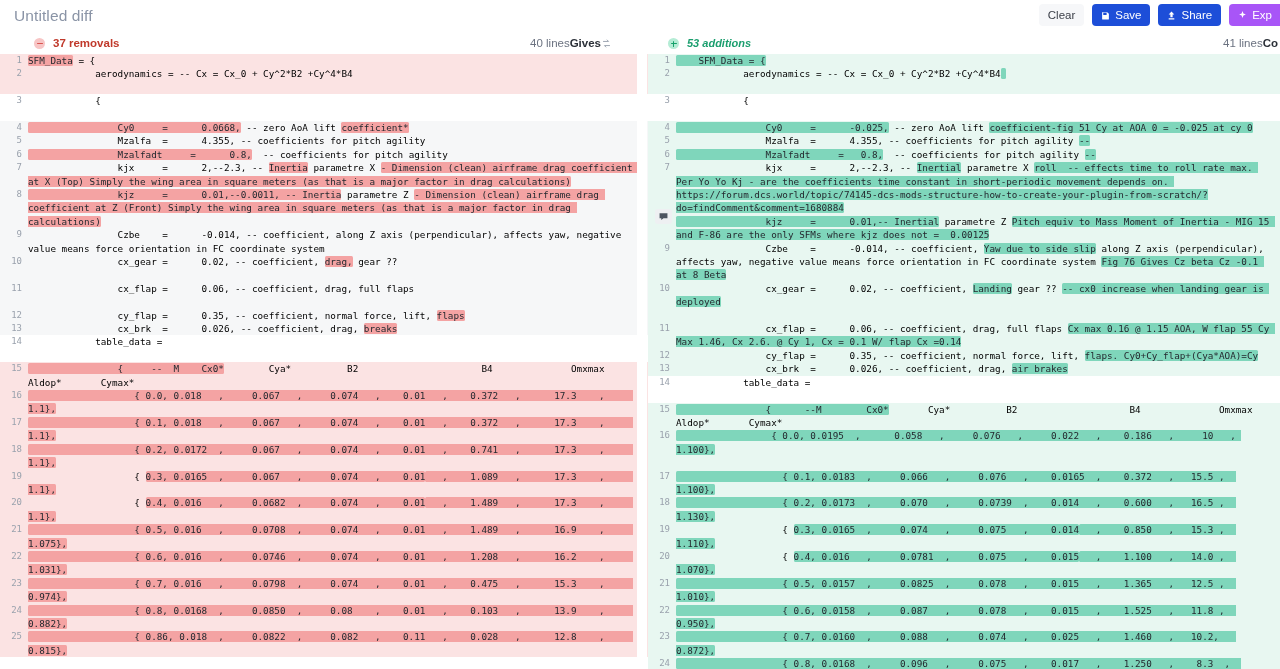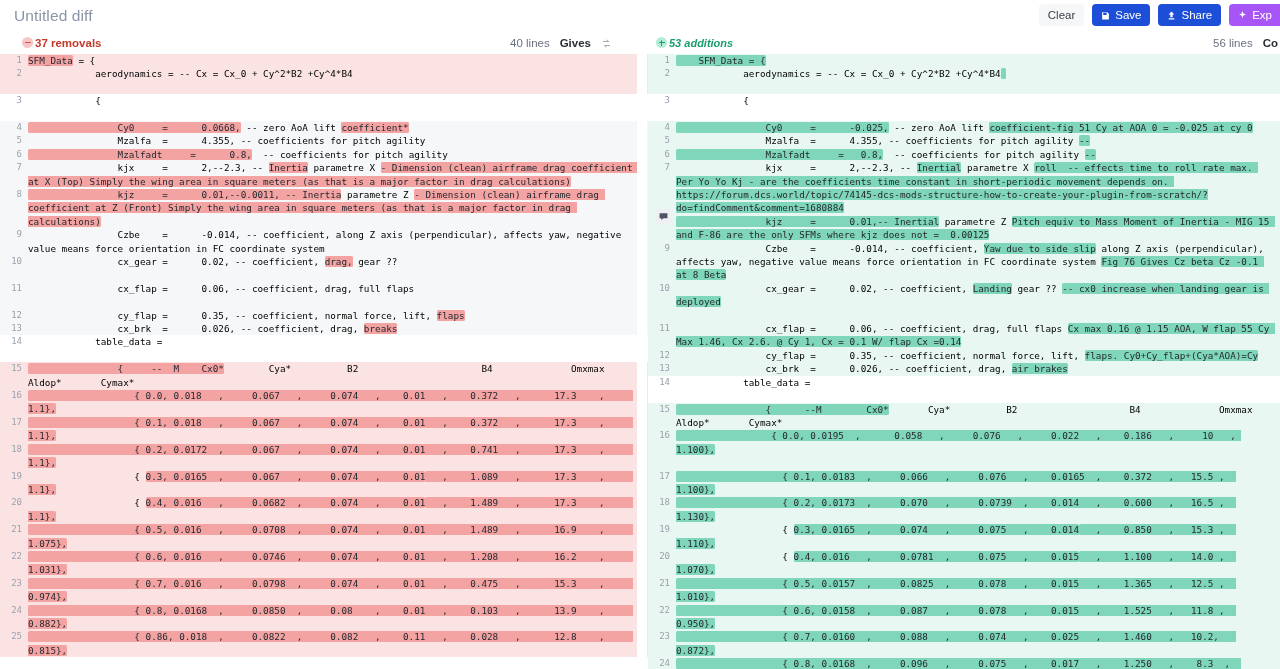--- a/index.html
+++ b/index.html
@@ -53,37 +53,37 @@
     display: flex;
     font-size: 11.5px;
     position: relative;
   }
   .stats-left, .stats-right {
     display: flex; align-items: center;
     position: relative;
   }
   .stats-left { width: 648px; padding-left: 22px; }
   .stats-right { width: 632px; padding-left: 8px; }
-  .badge-row { display:flex; align-items:flex-start; gap:2px; }
+  .badge-row { display:flex; align-items:flex-end; gap:8px;margin-left:12px; }
   .circ {
     width: 11px; height: 11px; border-radius: 50%;
     display:flex; align-items:center; justify-content:center;
     flex: 0 0 auto;
   }
   .circ-rem { background: #f7c5c5; }
   .circ-add { background: #b4ecd5; }
   .circ .bar { background: #d9534f; width:6px; height:1.6px; border-radius:1px; }
   .circ .plus-v { background:#15a06a; width:1.6px; height:6px; border-radius:1px; position:absolute; }
   .circ .plus-h { background:#15a06a; width:6px; height:1.6px; border-radius:1px; position:absolute; }
   .circ-wrap { position:relative; width:11px;height:11px;display:flex;align-items:center;justify-content:center;}
   .stat-label-rem { color:#c0392b; font-weight:600; font-size:11.5px;}
   .stat-label-add { color:#1a9e6e; font-weight:600; font-size:11px;font-style:italic;}
   .stats-meta {
     position:absolute; right: 0; top:0; height:22px;
-    display:flex; align-items:center; gap:10px;
+    display:flex; align-items:center; 
     color:#6b7280; font-size:11.5px;
   }
   .stats-meta .lines { color:#6b7280; }
   .stats-meta .copy { color:#2b3038; font-weight:600; cursor:pointer;}
   .swap-ic { cursor:pointer; color:#9aa2af; display:flex; }
 
   
   .panes { display:flex; width:1280px; height: 615px; position:relative; }
   .pane { position:relative; overflow:hidden; }
   .pane-left  { width: 648px; }
@@ -196,21 +196,21 @@
 
     <div class="stats-right">
       <div class="badge-row">
         <span class="circ circ-add circ-wrap">
           <i class="plus-v"></i>
             <i class="plus-h"></i>
         </span>
         <span class="stat-label-add">53 additions</span>
       </div>
       <div class="stats-meta" style="right:2px">
-        <span class="lines">56 lines</span>
+        <span class="lines">41 lines</span>
         <span class="copy">Co</span>
       </div>
     </div>
   </div>
 
   <div class="panes">
     <div class="pane pane-left code" id="leftPane"><div class="row del"><div class="gutter">1</div><div class="content"><mark class="d">SFM_Data</mark><span> = {</span></div></div><div class="row del"><div class="gutter">2</div><div class="content"><span>            aerodynamics = -- Cx = Cx_0 + Cy^2*B2 +Cy^4*B4</span></div></div><div class="row del"><div class="gutter"></div><div class="content"><span></span></div></div><div class="row ctx"><div class="gutter">3</div><div class="content"><span>            {</span></div></div><div class="row ctx"><div class="gutter"></div><div class="content"><span></span></div></div><div class="row del block-shade"><div class="gutter">4</div><div class="content"><mark class="d">                Cy0     =      0.0668,</mark><span> -- zero AoA lift </span><mark class="d">coefficient*</mark></div></div><div class="row del block-shade"><div class="gutter">5</div><div class="content"><span>                Mzalfa  =      4.355, -- coefficients for pitch agility</span></div></div><div class="row del block-shade"><div class="gutter">6</div><div class="content"><mark class="d">                Mzalfadt     =      0.8,</mark><span>  -- coefficients for pitch agility</span></div></div><div class="row del block-shade"><div class="gutter">7</div><div class="content"><span>                kjx     =      2,--2.3, -- </span><mark class="d">Inertia</mark><span> parametre X </span><mark class="d">- Dimension (clean) airframe drag coefficient at X (Top) Simply the wing area in square meters (as that is a major factor in drag calculations)</mark></div></div><div class="row del block-shade"><div class="gutter">8</div><div class="content"><mark class="d">                kjz     =      0.01,--0.0011, -- Inertia</mark><span> parametre Z </span><mark class="d">- Dimension (clean) airframe drag coefficient at Z (Front) Simply the wing area in square meters (as that is a major factor in drag calculations)</mark></div></div><div class="row del block-shade"><div class="gutter">9</div><div class="content"><span>                Czbe    =      -0.014, -- coefficient, along Z axis (perpendicular), affects yaw, negative value means force orientation in FC coordinate system</span></div></div><div class="row del block-shade"><div class="gutter">10</div><div class="content"><span>                cx_gear =      0.02, -- coefficient, </span><mark class="d">drag,</mark><span> gear ??</span></div></div><div class="row del block-shade"><div class="gutter"></div><div class="content"><span></span></div></div><div class="row del block-shade"><div class="gutter">11</div><div class="content"><span>                cx_flap =      0.06, -- coefficient, drag, full flaps</span></div></div><div class="row del block-shade"><div class="gutter"></div><div class="content"><span></span></div></div><div class="row del block-shade"><div class="gutter">12</div><div class="content"><span>                cy_flap =      0.35, -- coefficient, normal force, lift, </span><mark class="d">flaps</mark></div></div><div class="row del block-shade"><div class="gutter">13</div><div class="content"><span>                cx_brk  =      0.026, -- coefficient, drag, </span><mark class="d">breaks</mark></div></div><div class="row ctx"><div class="gutter">14</div><div class="content"><span>            table_data =</span></div></div><div class="row ctx"><div class="gutter"></div><div class="content"><span></span></div></div><div class="row del"><div class="gutter">15</div><div class="content"><mark class="d">                {     --  M    Cx0*</mark><span>        Cya*          B2                      B4              Omxmax        Aldop*       Cymax*</span></div></div><div class="row del"><div class="gutter">16</div><div class="content"><mark class="d">                   { 0.0, 0.018   ,     0.067   ,     0.074   ,    0.01   ,    0.372   ,      17.3    ,     1.1},</mark></div></div><div class="row del"><div class="gutter">17</div><div class="content"><mark class="d">                   { 0.1, 0.018   ,     0.067   ,     0.074   ,    0.01   ,    0.372   ,      17.3    ,     1.1},</mark></div></div><div class="row del"><div class="gutter">18</div><div class="content"><mark class="d">                   { 0.2, 0.0172  ,     0.067   ,     0.074   ,    0.01   ,    0.741   ,      17.3    ,     1.1},</mark></div></div><div class="row del"><div class="gutter">19</div><div class="content"><span>                   { </span><mark class="d">0.3, 0.0165  ,     0.067   ,     0.074   ,    0.01</mark><mark class="d">   ,    1.089   ,      17.3    ,     1.1},</mark></div></div><div class="row del"><div class="gutter">20</div><div class="content"><span>                   { </span><mark class="d">0.4, 0.016   ,     0.0682  ,     0.074   ,    0.01</mark><mark class="d">   ,    1.489   ,      17.3    ,     1.1},</mark></div></div><div class="row del"><div class="gutter">21</div><div class="content"><mark class="d">                   { 0.5, 0.016   ,     0.0708  ,     0.074   ,    0.01   ,    1.489   ,      16.9    ,     1.075},</mark></div></div><div class="row del"><div class="gutter">22</div><div class="content"><mark class="d">                   { 0.6, 0.016   ,     0.0746  ,     0.074   ,    0.01   ,    1.208   ,      16.2    ,     1.031},</mark></div></div><div class="row del"><div class="gutter">23</div><div class="content"><mark class="d">                   { 0.7, 0.016   ,     0.0798  ,     0.074   ,    0.01   ,    0.475   ,      15.3    ,     0.974},</mark></div></div><div class="row del"><div class="gutter">24</div><div class="content"><mark class="d">                   { 0.8, 0.0168  ,     0.0850  ,     0.08    ,    0.01   ,    0.103   ,      13.9    ,     0.882},</mark></div></div><div class="row del"><div class="gutter">25</div><div class="content"><mark class="d">                   { 0.86, 0.018  ,     0.0822  ,     0.082   ,    0.11   ,    0.028   ,      12.8    ,     0.815},</mark></div></div></div>
     <div class="divider-gap"></div>
     <div class="pane pane-right code" id="rightPane"><div class="row add"><div class="gutter">1</div><div class="content"><mark class="a">    SFM_Data = {</mark></div></div><div class="row add"><div class="gutter">2</div><div class="content"><span>            aerodynamics = -- Cx = Cx_0 + Cy^2*B2 +Cy^4*B4</span><mark class="a"> </mark></div></div><div class="row add"><div class="gutter"></div><div class="content"><span></span></div></div><div class="row ctx"><div class="gutter">3</div><div class="content"><span>            {</span></div></div><div class="row ctx"><div class="gutter"></div><div class="content"><span></span></div></div><div class="row add"><div class="gutter">4</div><div class="content"><mark class="a">                Cy0     =      -0.025,</mark><span> -- zero AoA lift </span><mark class="a">coefficient-fig 51 Cy at AOA 0 = -0.025 at cy 0</mark></div></div><div class="row add"><div class="gutter">5</div><div class="content"><span>                Mzalfa  =      4.355, -- coefficients for pitch agility </span><mark class="a">--</mark></div></div><div class="row add"><div class="gutter">6</div><div class="content"><mark class="a">                Mzalfadt     =   0.8,</mark><span>  -- coefficients for pitch agility </span><mark class="a">--</mark></div></div><div class="row add"><div class="gutter">7</div><div class="content"><span>                kjx     =      2,--2.3, -- </span><mark class="a">Inertial</mark><span> parametre X </span><mark class="a">roll  -- effects time to roll rate max. Per Yo Yo Kj - are the coefficients time constant in short-periodic movement depends on. https://forum.dcs.world/topic/74145-dcs-mods-structure-how-to-create-your-plugin-from-scratch/?do=findComment&amp;comment=1680884</mark></div></div><div class="row add"><div class="gutter">8</div><div class="content"><mark class="a">                kjz     =      0.01,-- Inertial</mark><span> parametre Z </span><mark class="a">Pitch equiv to Mass Moment of Inertia - MIG 15 and F-86 are the only SFMs where kjz does not =  0.00125</mark></div></div><div class="row add"><div class="gutter">9</div><div class="content"><span>                Czbe    =      -0.014, -- coefficient, </span><mark class="a">Yaw due to side slip</mark><span> along Z axis (perpendicular), affects yaw, negative value means force orientation in FC coordinate system </span><mark class="a">Fig 76 Gives Cz beta Cz -0.1 at 8 Beta</mark></div></div><div class="row add"><div class="gutter">10</div><div class="content"><span>                cx_gear =      0.02, -- coefficient, </span><mark class="a">Landing</mark><span> gear ?? </span><mark class="a">-- cx0 increase when landing gear is deployed</mark></div></div><div class="row add"><div class="gutter"></div><div class="content"><span></span></div></div><div class="row add"><div class="gutter">11</div><div class="content"><span>                cx_flap =      0.06, -- coefficient, drag, full flaps </span><mark class="a">Cx max 0.16 @ 1.15 AOA, W flap 55 Cy Max 1.46, Cx 2.6. @ Cy 1, Cx = 0.1 W/ flap Cx =0.14</mark></div></div><div class="row add"><div class="gutter">12</div><div class="content"><span>                cy_flap =      0.35, -- coefficient, normal force, lift, </span><mark class="a">flaps. Cy0+Cy_flap+(Cya*AOA)=Cy</mark></div></div><div class="row add"><div class="gutter">13</div><div class="content"><span>                cx_brk  =      0.026, -- coefficient, drag, </span><mark class="a">air brakes</mark></div></div><div class="row ctx"><div class="gutter">14</div><div class="content"><span>            table_data =</span></div></div><div class="row ctx"><div class="gutter"></div><div class="content"><span></span></div></div><div class="row add"><div class="gutter">15</div><div class="content"><mark class="a">                {      --M        Cx0*</mark><span>       Cya*          B2                    B4              Omxmax       Aldop*       Cymax*</span></div></div><div class="row add"><div class="gutter">16</div><div class="content"><mark class="a">                 { 0.0, 0.0195  ,      0.058   ,     0.076   ,     0.022   ,    0.186   ,     10   , 1.100},</mark></div></div><div class="row add"><div class="gutter"></div><div class="content"><span></span></div></div><div class="row add"><div class="gutter">17</div><div class="content"><mark class="a">                   { 0.1, 0.0183  ,     0.066   ,     0.076   ,    0.0165  ,    0.372   ,   15.5 ,  1.100},</mark></div></div><div class="row add"><div class="gutter">18</div><div class="content"><mark class="a">                   { 0.2, 0.0173  ,     0.070   ,     0.0739  ,    0.014   ,    0.600   ,   16.5 ,  1.130},</mark></div></div><div class="row add"><div class="gutter">19</div><div class="content"><span>                   { </span><mark class="a">0.3, 0.0165  ,     0.074   ,     0.075   ,    0.014</mark><mark class="a">   ,    0.850   ,   15.3 ,  1.110},</mark></div></div><div class="row add"><div class="gutter">20</div><div class="content"><span>                   { </span><mark class="a">0.4, 0.016   ,     0.0781  ,     0.075   ,    0.015</mark><mark class="a">   ,    1.100   ,   14.0 ,  1.070},</mark></div></div><div class="row add"><div class="gutter">21</div><div class="content"><mark class="a">                   { 0.5, 0.0157  ,     0.0825  ,     0.078   ,    0.015   ,    1.365   ,   12.5 ,  1.010},</mark></div></div><div class="row add"><div class="gutter">22</div><div class="content"><mark class="a">                   { 0.6, 0.0158  ,     0.087   ,     0.078   ,    0.015   ,    1.525   ,   11.8 ,  0.950},</mark></div></div><div class="row add"><div class="gutter">23</div><div class="content"><mark class="a">                   { 0.7, 0.0160  ,     0.088   ,     0.074   ,    0.025   ,    1.460   ,   10.2,   0.872},</mark></div></div><div class="row add"><div class="gutter">24</div><div class="content"><mark class="a">                   { 0.8, 0.0168  ,     0.096   ,     0.075   ,    0.017   ,    1.250   ,    8.3  ,  0.770},</mark></div></div><div class="row add"><div class="gutter">25</div><div class="content"><mark class="a">                   { 0.86, 0.0181 ,      0.10   ,     0.075   ,    0.15    ,    1.060   ,    6.3     ,     0.600},</mark></div></div></div>
 

